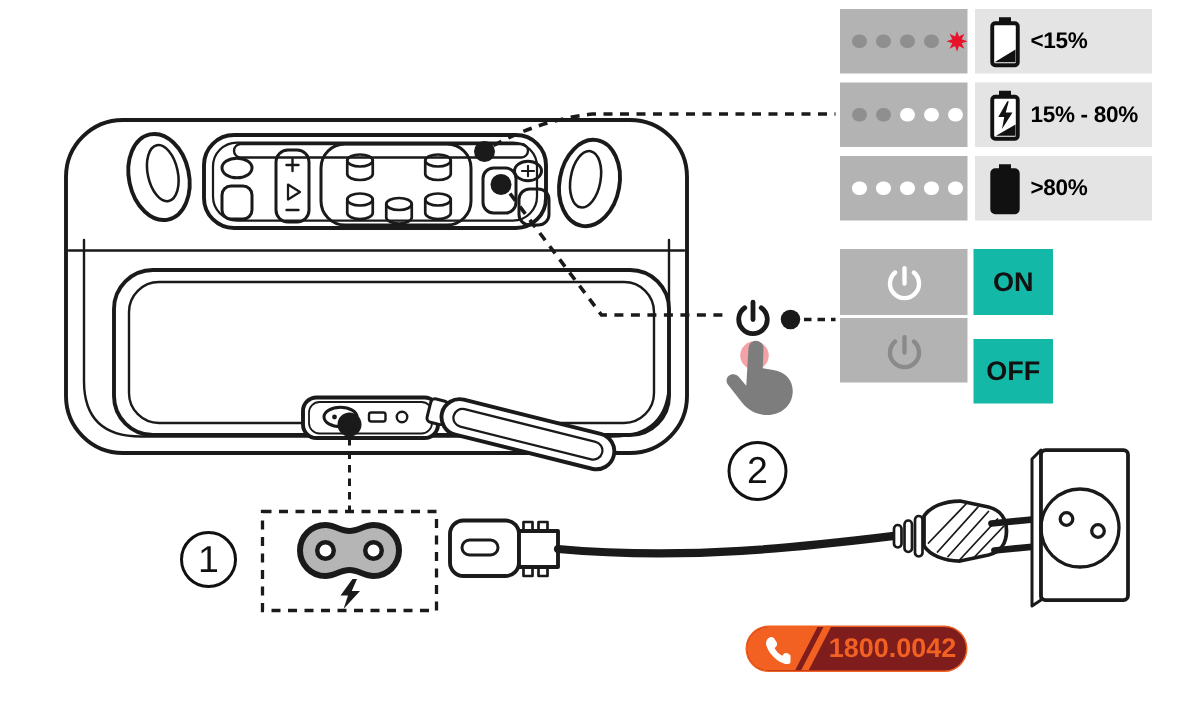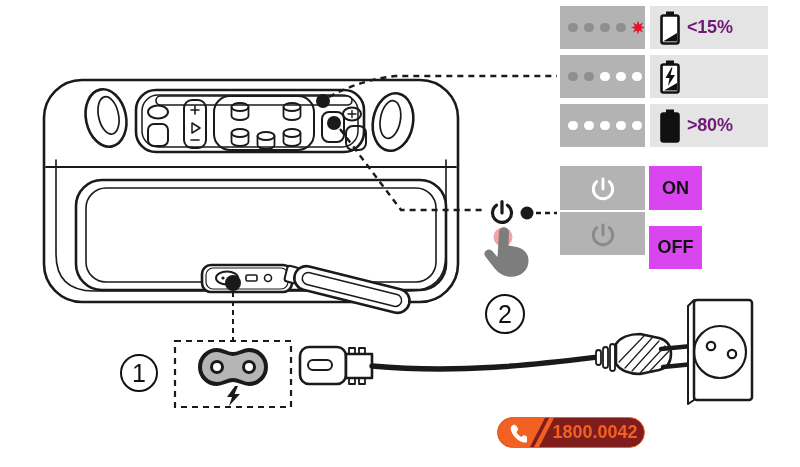--- a/index.html
+++ b/index.html
@@ -6,31 +6,31 @@
   #stage{position:relative;width:800px;height:467px;background:#ffffff;overflow:hidden;
          font-family:"Liberation Sans",sans-serif;}
   svg{display:block;}
   .abs{position:absolute;}
 
   
   .led-box{position:absolute;left:560px;width:85px;height:43px;background:#b3b3b3;
            display:flex;align-items:center;padding-left:8px;box-sizing:border-box;gap:6.5px;}
   .info-box{position:absolute;left:650px;width:118px;height:43px;background:#e4e4e4;
             display:flex;align-items:center;padding-left:8px;box-sizing:border-box;gap:5px;}
-  .info-label{font-weight:bold;font-size:18px;color:#701a75;letter-spacing:-0.2px;white-space:nowrap;}
+  .info-label{font-weight:bold;font-size:15px;color:#000000;letter-spacing:-0.2px;white-space:nowrap;}
 
   .dot{width:9.5px;height:9.5px;border-radius:50%;flex:0 0 auto;}
   .dot.gray{background:#8f8f8f;}
   .dot.white{background:#ffffff;}
   .dot.red{width:14px;height:14px;border-radius:0;background:#e8132b;margin-left:-1px;
     clip-path:polygon(50% 0%,59.2% 27.8%,85.4% 14.6%,72.2% 40.8%,100% 50%,72.2% 59.2%,85.4% 85.4%,59.2% 72.2%,50% 100%,40.8% 72.2%,14.6% 85.4%,27.8% 59.2%,0% 50%,27.8% 40.8%,14.6% 14.6%,40.8% 27.8%);}
 
   .pwr-gray{position:absolute;left:560px;width:85px;height:43px;background:#b3b3b3;
             display:flex;align-items:center;justify-content:center;}
-  .pwr-light{position:absolute;left:649px;width:53px;height:43px;background:#d946ef;
+  .pwr-light{position:absolute;left:649px;width:53px;height:43px;background:#14b8a6;
              display:flex;align-items:center;justify-content:center;
              font-weight:bold;font-size:18px;color:#111;}
 
   
   .step-circle{position:absolute;border:2.6px solid #111;border-radius:50%;background:#fff;
                display:flex;align-items:center;justify-content:center;
                font-size:25px;color:#111;font-weight:400;}
 
   
   .pill{position:absolute;top:417px;height:31px;border:1.7px solid #f26022;border-radius:17px;
@@ -210,20 +210,21 @@
         <span class="dot white"></span>
         <span class="dot white"></span>
       </div>
     <div class="info-box" style="top:55px">
       <svg width="24" height="36" viewBox="0 0 24 36">
         <rect x="8" y="1.5" width="8" height="4" fill="#111"></rect>
         <rect x="3.5" y="5.5" width="17" height="28" rx="2" fill="#fff" stroke="#111" stroke-width="2.6"></rect>
         <path d="M19,31.5 V24 L6,31.5 Z" fill="#111"></path>
         <path d="M13.5,8.5 L7.5,19 h4 L10,27 L17,16 h-4.5 L14.5,8.5 Z" fill="#111"></path>
       </svg>
+      <span class="info-label">15% - 80%</span>
     </div>
 
     <div class="led-box" style="top:104px">
         <span class="dot white"></span>
         <span class="dot white"></span>
         <span class="dot white"></span>
         <span class="dot white"></span>
         <span class="dot white"></span>
       </div>
     <div class="info-box" style="top:104px">

